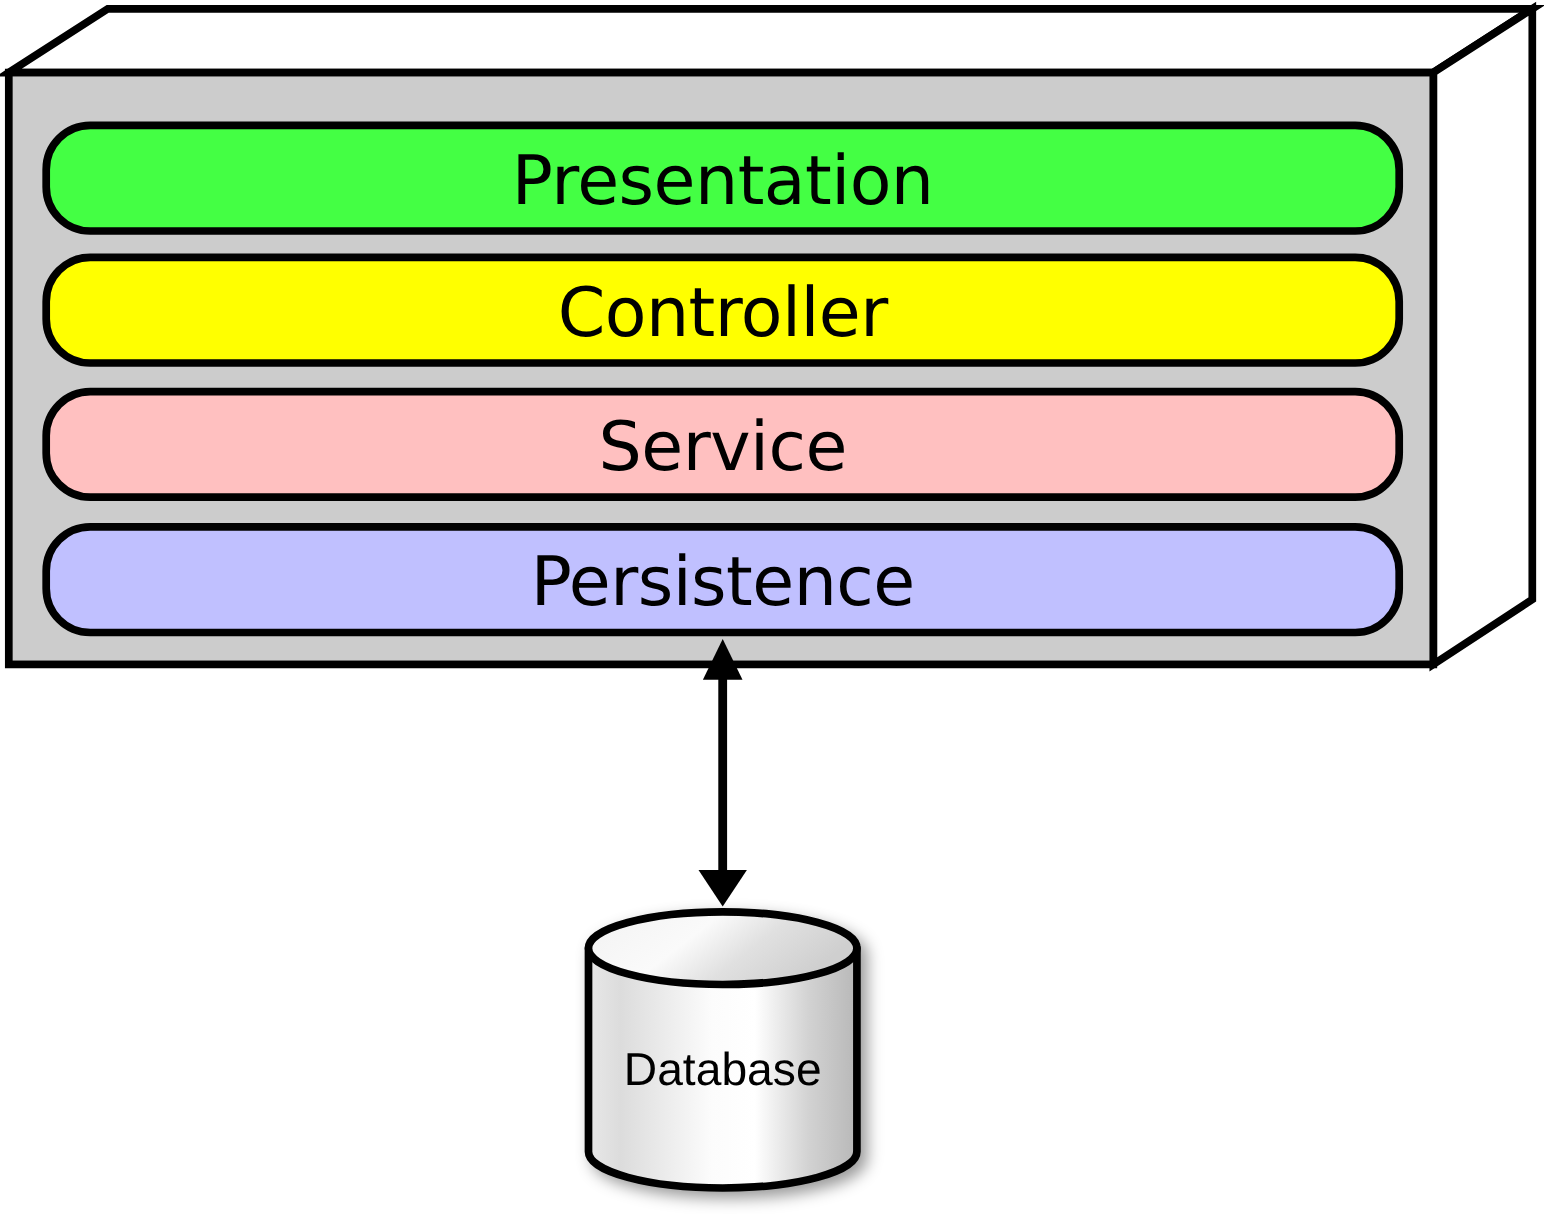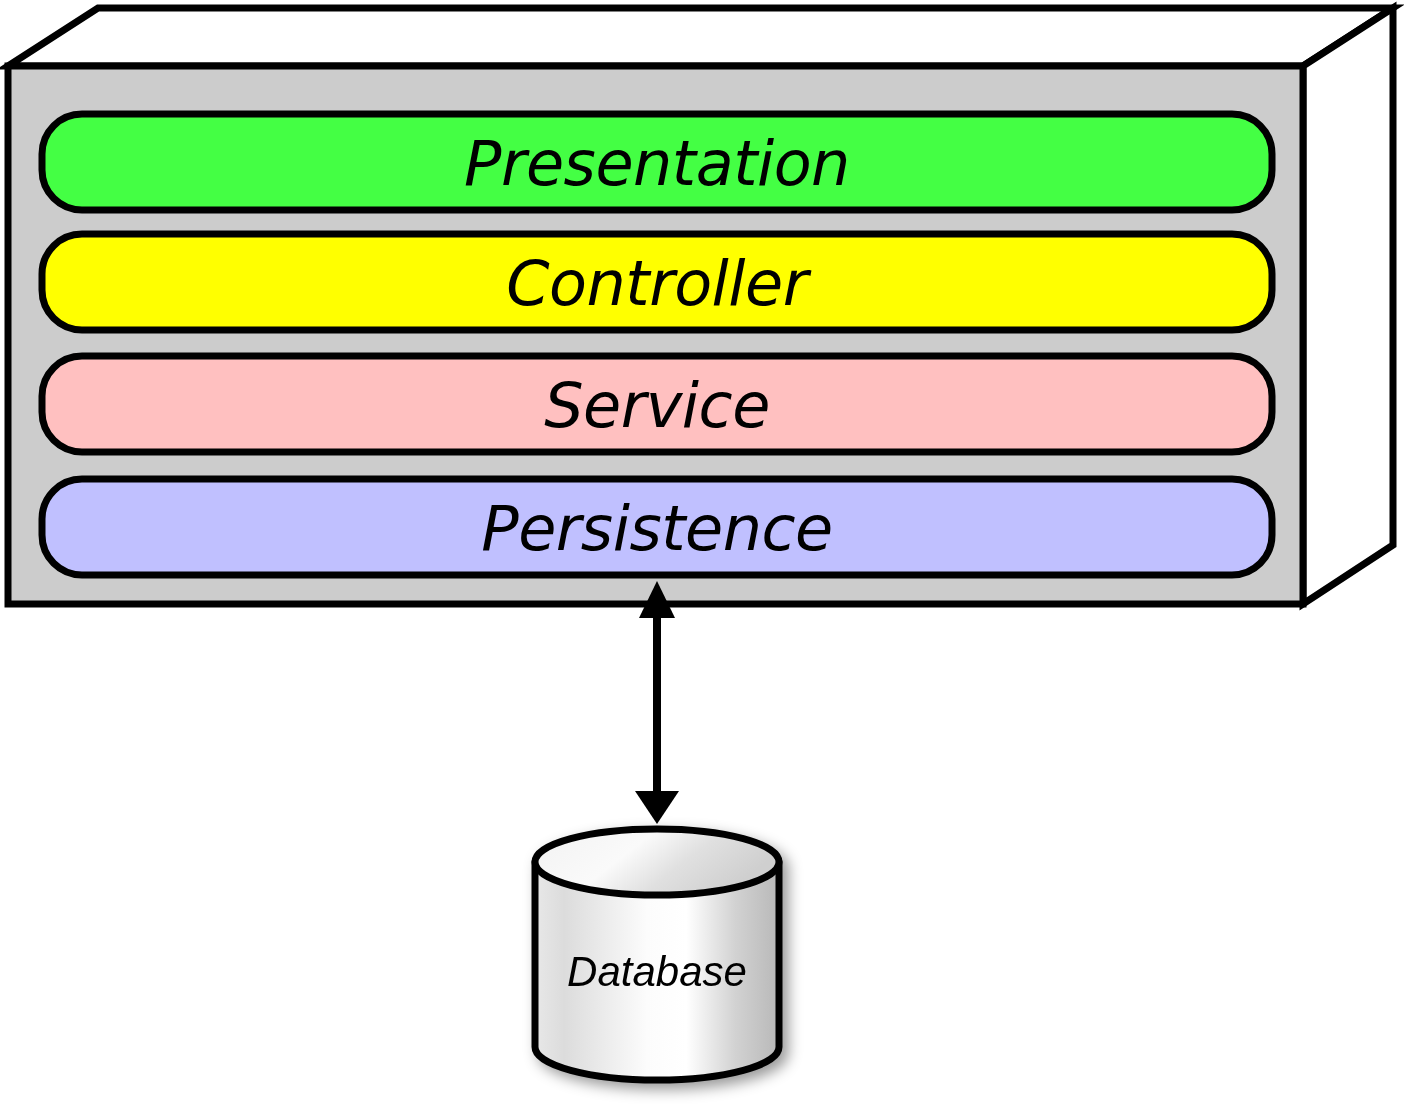--- a/index.html
+++ b/index.html
@@ -11,21 +11,20 @@
     width: 1404px;
     height: 1104px;
     overflow: hidden;
     font-family: "Liberation Sans", sans-serif;
   }
   #stage {
     position: relative;
     width: 1404px;
     height: 1104px;
     background: #ffffff;
-    font-style: italic;
   }
   #diagram-svg {
     position: absolute;
     left: 0;
     top: 0;
     width: 1404px;
     height: 1104px;
     display: block;
   }
   .layer-label {

